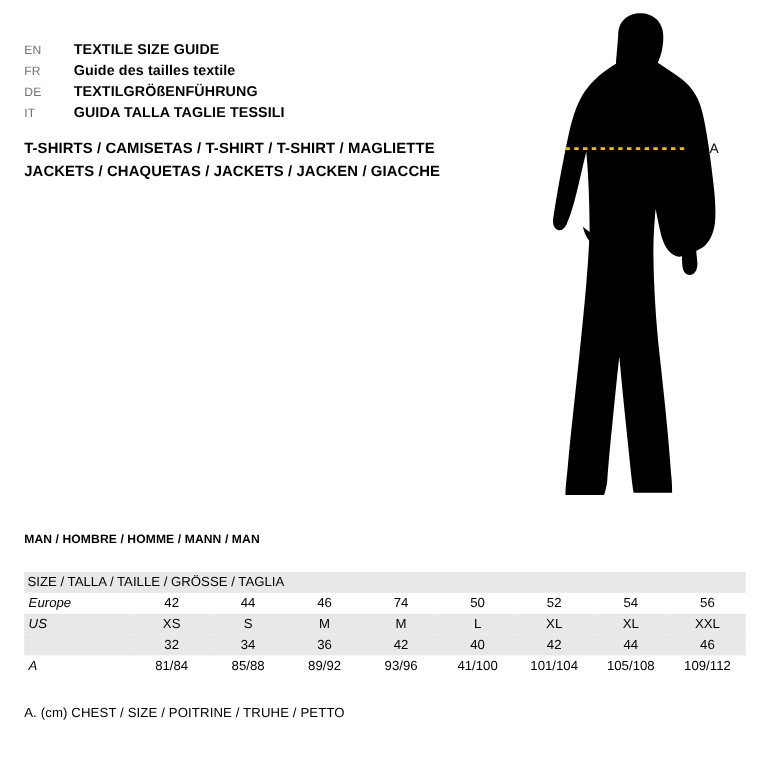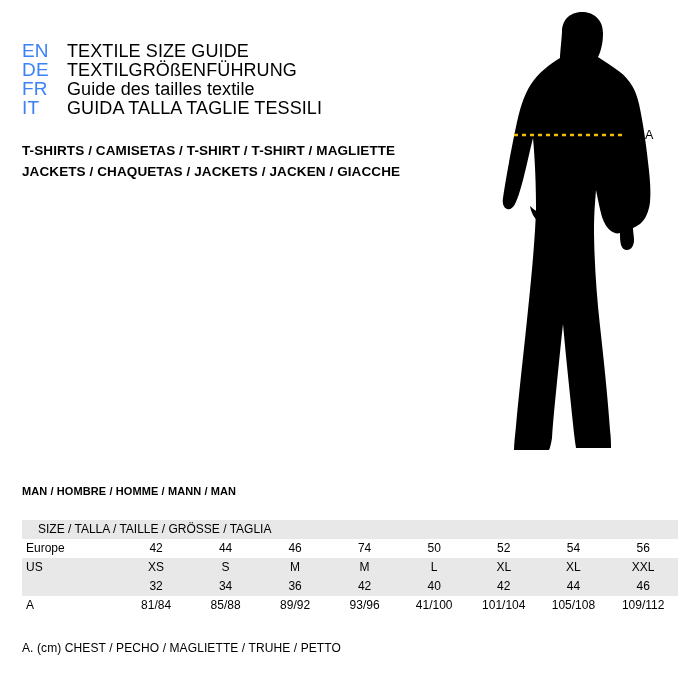--- a/index.html
+++ b/index.html
@@ -28,36 +28,37 @@
     top: 20px;
     width: 460px;
   }
   .lang-row {
     display: flex;
     align-items: baseline;
     height: 19px;
   }
   .lang-code {
     width: 45px;
-    font-size: 19px;
+    font-size: 11px;
     letter-spacing: 0.2px;
-    color: #3b82f6;
+    color: #737373;
     margin-top: 20px;
   }
   .lang-text {
-    font-size: 18px;
+    font-size: 13px;
     letter-spacing: 0.1px;
     color: #000;
+    font-weight: bold;
   }
 
   
   .cat-block {
     position: absolute;
     left: 22px;
-    top: 140px;
+    top: 124px;
     width: 470px;
   }
   .cat-line {
     font-size: 13.5px;
     font-weight: bold;
     letter-spacing: 0.1px;
     height: 21px;
     line-height: 21px;
     color: #000;
   }
@@ -114,28 +115,29 @@
   .size-table tr.shaded {
     background: #e8e8e8;
   }
   .size-table tr.plain {
     background: #ffffff;
   }
   td.rowlabel {
     width: 96px;
     padding-left: 4px;
     text-align: left;
+    font-style: italic;
   }
   td.val {
     text-align: center;
     width: 70px;
   }
   .header-row td {
     text-align: left;
-    padding-left: 16px;
+    padding-left: 3px;
     font-size: 12px;
   }
   .footnote {
     position: absolute;
     left: 22px;
     top: 641px;
     font-size: 12px;
     letter-spacing: 0.1px;
   }
 </style>
@@ -143,26 +145,26 @@
 <body>
 
 <div class="page">
 
   <div class="lang-block">
     <div class="lang-row">
       <span class="lang-code">EN</span>
       <span class="lang-text">TEXTILE SIZE GUIDE</span>
     </div>
     <div class="lang-row">
+      <span class="lang-code">FR</span>
+      <span class="lang-text">Guide des tailles textile</span>
+    </div>
+    <div class="lang-row">
       <span class="lang-code">DE</span>
       <span class="lang-text">TEXTILGRÖßENFÜHRUNG</span>
-    </div>
-    <div class="lang-row">
-      <span class="lang-code">FR</span>
-      <span class="lang-text">Guide des tailles textile</span>
     </div>
     <div class="lang-row">
       <span class="lang-code">IT</span>
       <span class="lang-text">GUIDA TALLA TAGLIE TESSILI</span>
     </div>
   </div>
 
   <div class="cat-block">
     <div class="cat-line">T-SHIRTS / CAMISETAS / T-SHIRT / T-SHIRT / MAGLIETTE</div>
     <div class="cat-line">JACKETS / CHAQUETAS / JACKETS / JACKEN / GIACCHE</div>
@@ -281,15 +283,15 @@
         <td class="val">89/92</td>
         <td class="val">93/96</td>
         <td class="val">41/100</td>
         <td class="val">101/104</td>
         <td class="val">105/108</td>
         <td class="val">109/112</td>
       </tr>
     </tbody>
   </table>
 
-  <div class="footnote">A. (cm) CHEST / PECHO / MAGLIETTE / TRUHE / PETTO</div>
+  <div class="footnote">A. (cm) CHEST / SIZE / POITRINE / TRUHE / PETTO</div>
 
 </div>
 
 </body></html>

